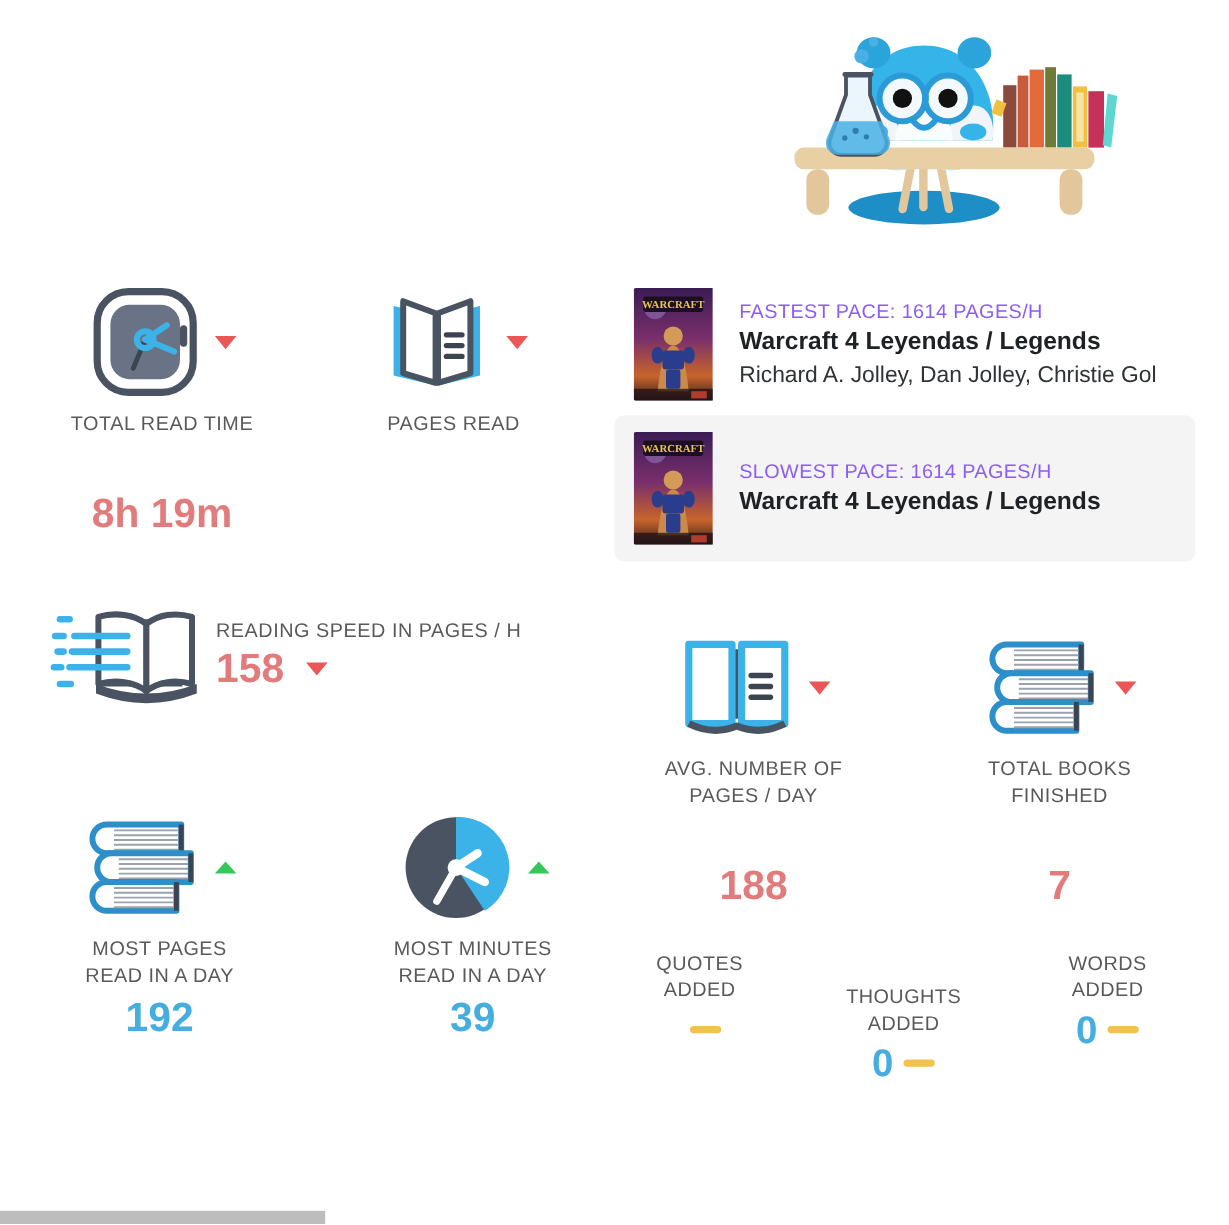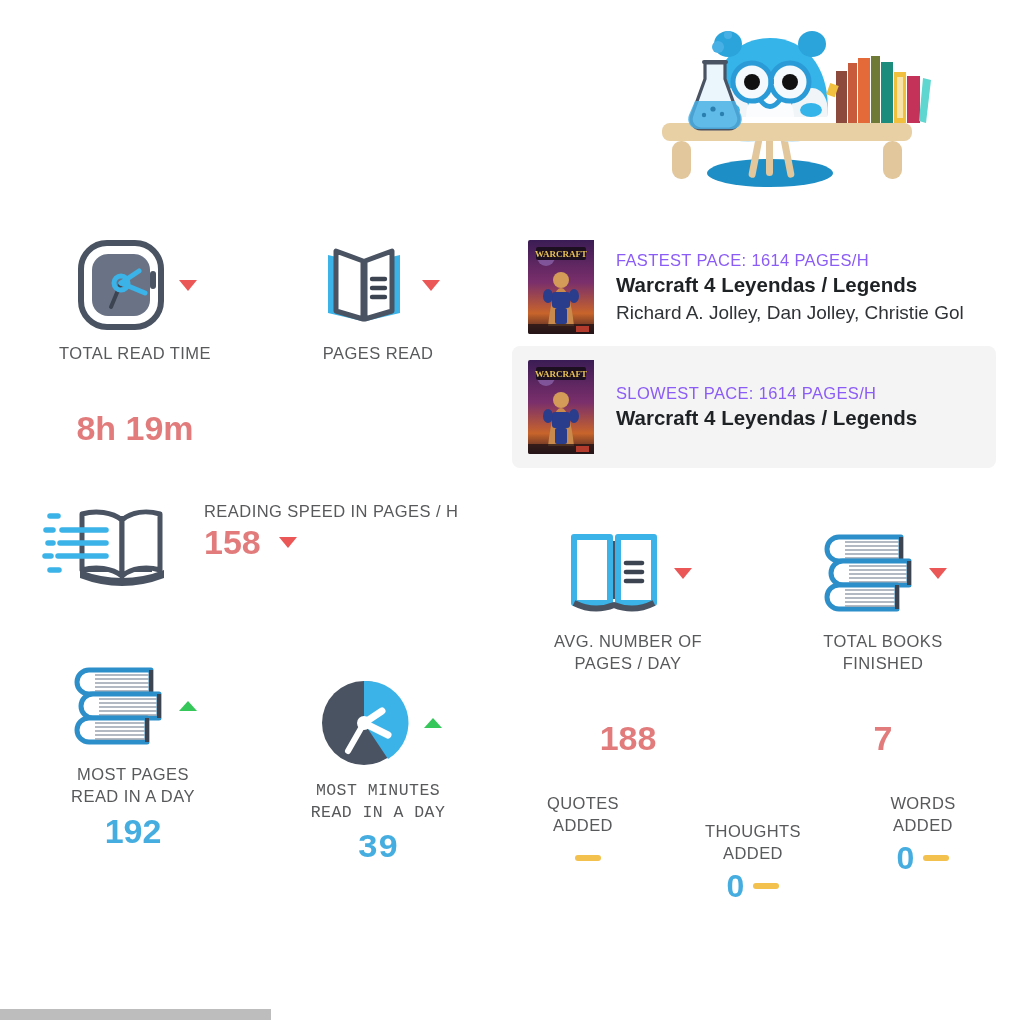--- a/index.html
+++ b/index.html
@@ -33,21 +33,21 @@
   .stat .label {
     font-size: 16.5px; letter-spacing: .45px; color: #58595B;
     line-height: 22px; text-transform: uppercase; white-space: pre-line;
     margin-top: 2px;
   }
   .stat .value { font-size: 34px; font-weight: bold; margin-top: 4px; line-height: 40px; }
   .value.red  { color: #E27C7C; margin-top: 44px; }
   .value.blue { color: #45ADE0; }
 
   
-  .stat.inline { display: flex; text-align: left; gap: 24px; }
+  .stat.inline { display: flex; align-items: center; text-align: left; }
   .stat.inline .iconwrap { height: auto; margin-right: 14px; }
   .stat.inline .txt .label { margin-top: 0; }
   .stat.inline .valrow { display: flex; align-items: center; }
   .stat.inline .valrow .value { margin-top: 0; }
 
   
   .mini { position: absolute; text-align: center; width: 150px; }
   .mini .mlabel {
     font-size: 16.5px; letter-spacing: .4px; color: #58595B;
     line-height: 22px; text-transform: uppercase; white-space: pre-line;
@@ -316,21 +316,21 @@
           <path d="M78 58 v24" stroke="#3C4452" stroke-width="4"></path>
         </g>
       </svg>
       <div class="tri down"></div>
     </div>
     <div class="label">TOTAL BOOKS
 FINISHED</div>
     <div class="value red">7</div>
   </div>
 
-  <div class="stat" style="left:40px; top:651px; width:186px;">
+  <div class="stat" style="left:40px; top:668px; width:186px;">
     <div class="iconwrap">
       <svg class="icon" width="100" height="92" viewBox="0 0 100 92">
         <g>
           <path d="M20 10 h62 v24 h-62 a12 12 0 0 1 0 -24 z" fill="#FFFFFF" stroke="#2D8FC9" stroke-width="5" stroke-linejoin="round"></path>
           <g stroke="#9AA2AE" stroke-width="1.6">
               <path d="M26 15 h54"></path>
               <path d="M26 19 h54"></path>
               <path d="M26 23 h54"></path>
               <path d="M26 27 h54"></path>
               <path d="M26 31 h54"></path>
@@ -360,21 +360,21 @@
           <path d="M78 58 v24" stroke="#3C4452" stroke-width="4"></path>
         </g>
       </svg>
       <div class="tri up"></div>
     </div>
     <div class="label">MOST PAGES
 READ IN A DAY</div>
     <div class="value blue">192</div>
   </div>
 
-  <div class="stat" style="left:288px; top:668px; width:180px;font-family:Liberation Mono, monospace;">
+  <div class="stat" style="left:304px; top:668px; width:180px;">
     <div class="iconwrap">
       <svg class="icon" width="100" height="92" viewBox="0 0 100 92">
         <circle cx="50" cy="46" r="42" fill="#4A5362"></circle>
         <path d="M50 46 L50 4 A42 42 0 0 1 74 82 Z" fill="#3BB3E8"></path>
         <path d="M50 46 L34 74" stroke="#FFFFFF" stroke-width="6" stroke-linecap="round"></path>
         <path d="M50 46 L74 58" stroke="#FFFFFF" stroke-width="7" stroke-linecap="round"></path>
         <path d="M50 46 L68 34" stroke="#FFFFFF" stroke-width="7" stroke-linecap="round"></path>
         <circle cx="50" cy="46" r="7" fill="#FFFFFF"></circle>
       </svg>
       <div class="tri up"></div>

